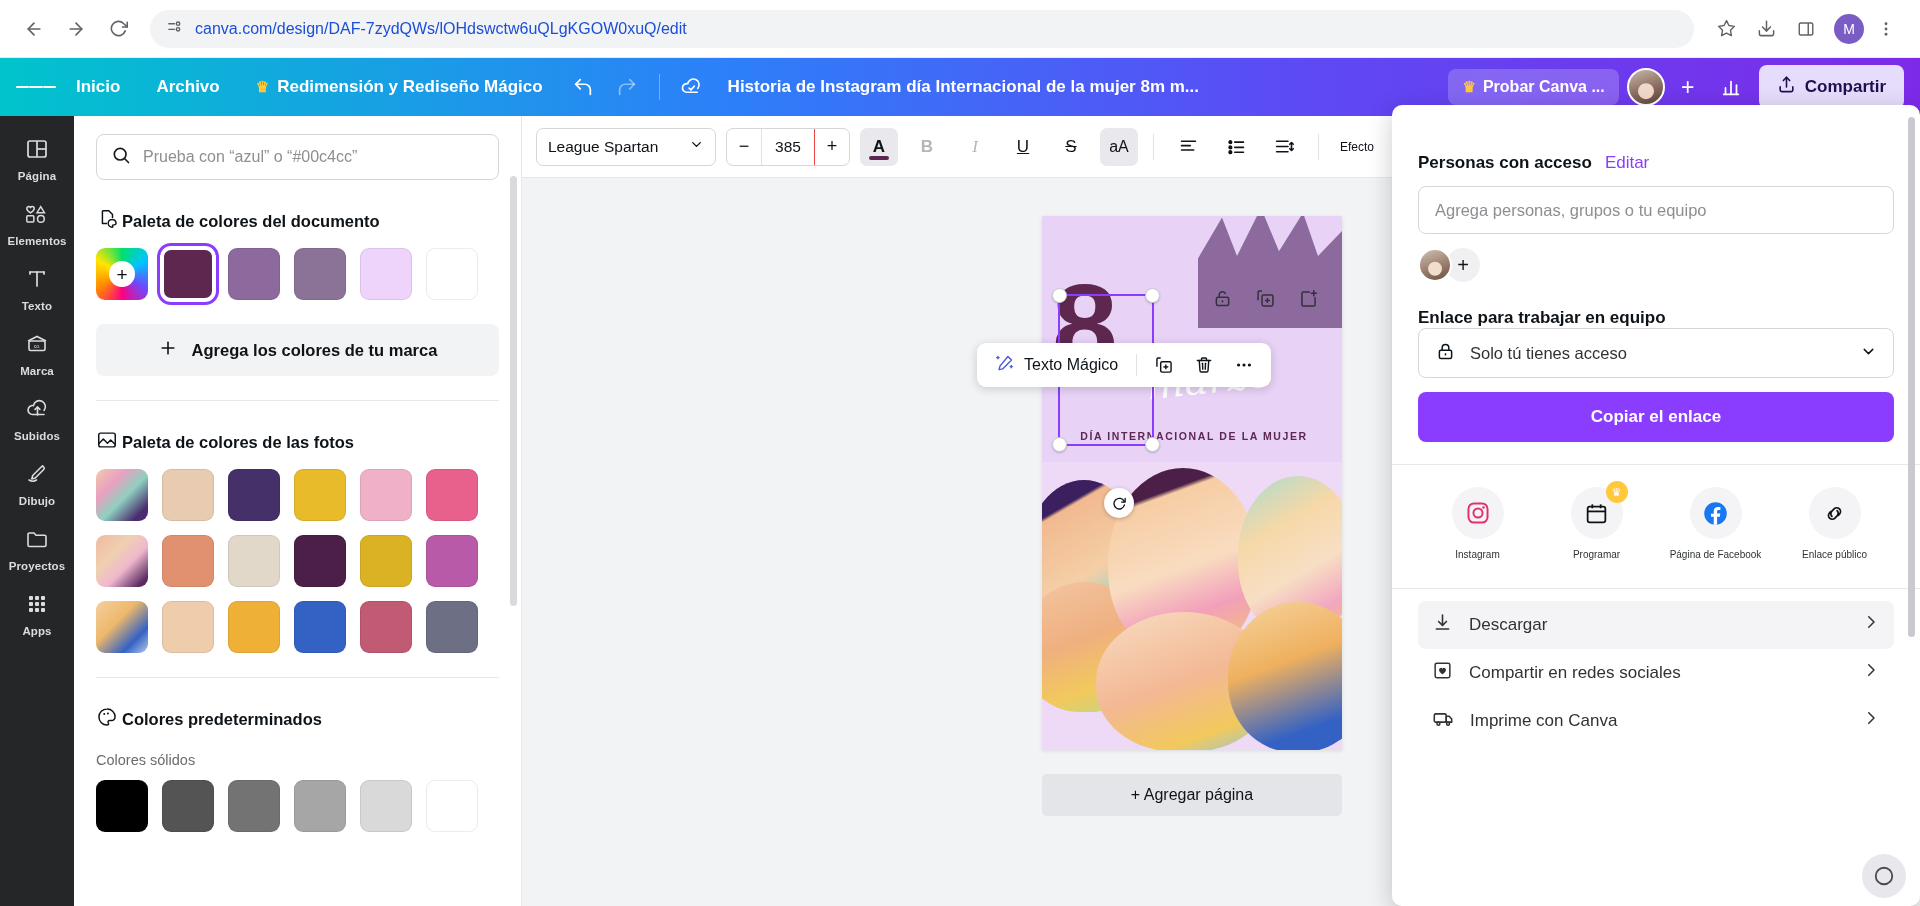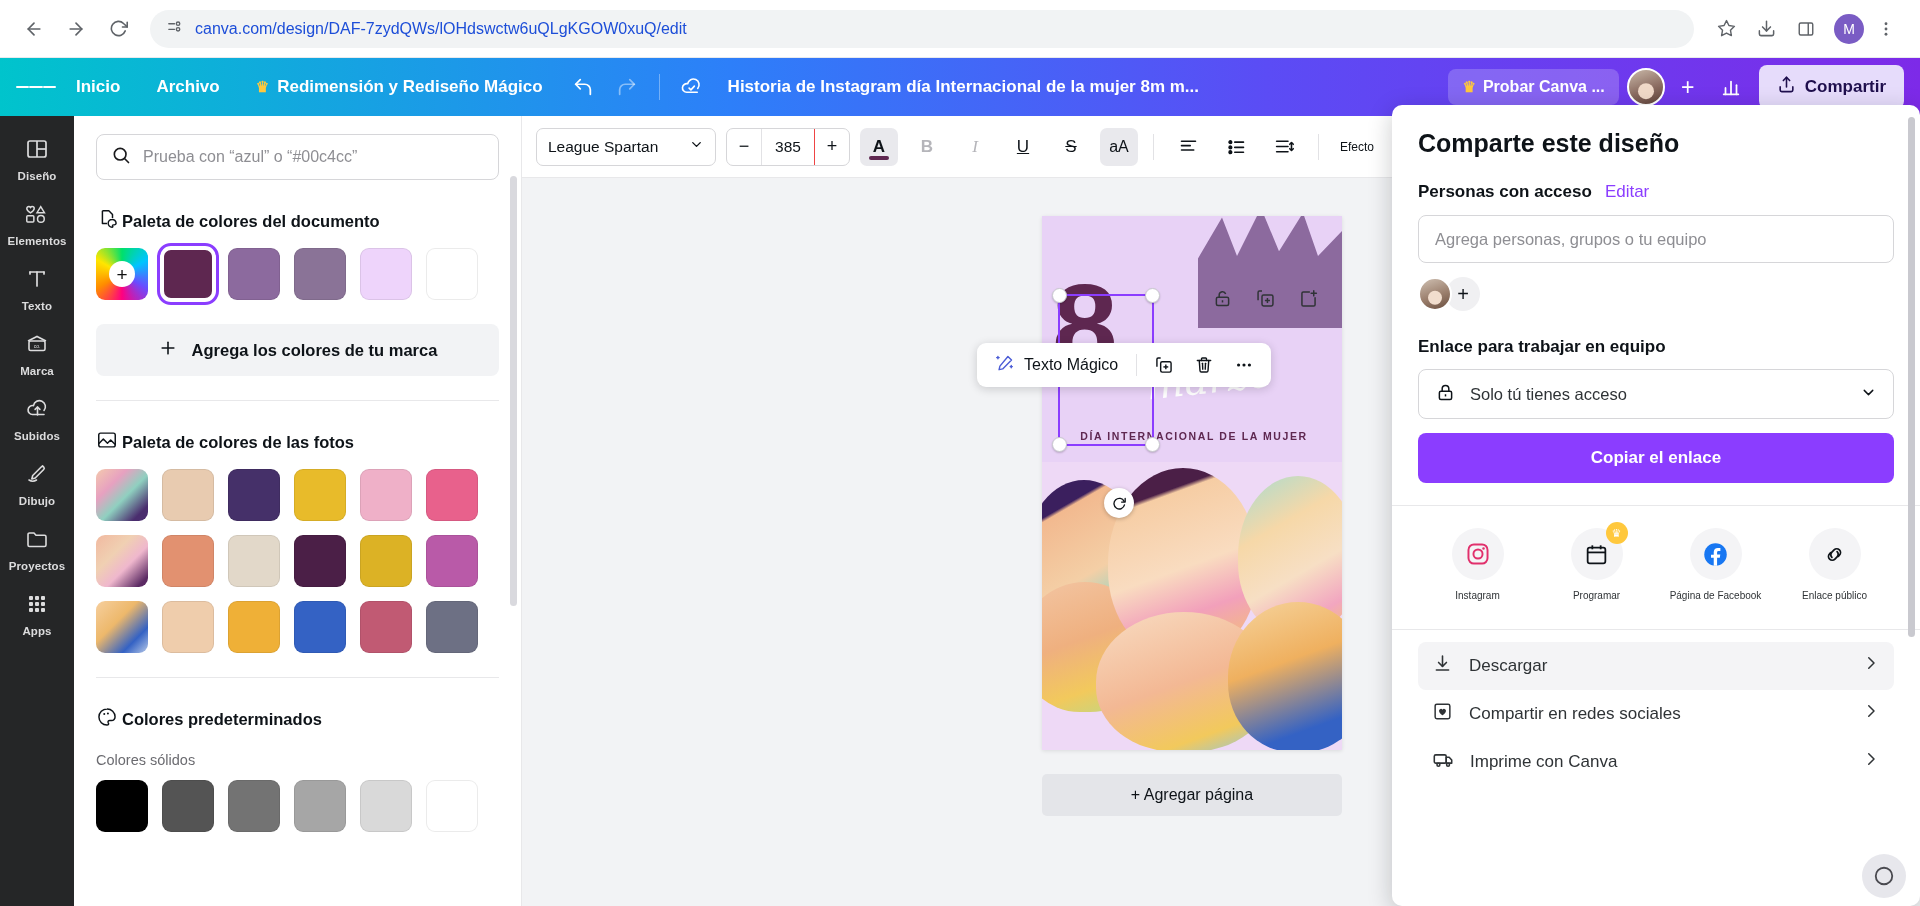--- a/index.html
+++ b/index.html
@@ -288,21 +288,21 @@
     border:2px solid #fff; position:relative; overflow:hidden;
   }
   .sp-avatar::after{content:'';position:absolute;left:50%;top:54%;width:14px;height:14px;border-radius:50%;background:#f1ddcd;transform:translate(-50%,-30%);}
   .sp-addp {
     width:34px;height:34px;border-radius:50%;background:#f0f0f2;
     display:flex;align-items:center;justify-content:center;font-size:20px;color:#0e1318;
     margin-left:-6px;
   }
   .sp-sub { font-size:17px; font-weight:600; color:#0e1318; margin-top: 26px; }
   .sp-select {
-    margin-top: 12px; height: 50px; border:1px solid #d6d6d9; border-radius:8px;
+    height: 50px; border:1px solid #d6d6d9; border-radius:8px;
     display:flex;align-items:center;gap:14px;padding:0 16px;font-size:16.5px;color:#2f3336;
   }
   .sp-copy {
     margin-top: 14px; height: 50px; background:#8b3dff; border-radius:8px;
     display:flex;align-items:center;justify-content:center;
     font-size:17px;font-weight:700;color:#fff;
   }
   .sp-divider { height:1px;background:#e8e8ea;margin: 22px -26px 0; }
   .sp-socials { display:flex; gap: 0; margin-top: 22px; }
   .sp-social { flex:1 1 0; display:flex;flex-direction:column;align-items:center;gap:10px; }
@@ -458,21 +458,21 @@
 
   <div class="left-rail">
     <div class="rail-item">
       <span>
         <svg width="24" height="24" viewBox="0 0 24 24" fill="none" stroke="currentColor" stroke-width="1.7">
             <rect x="3" y="4" width="18" height="16" rx="2"></rect>
             <line x1="12" y1="4" x2="12" y2="20"></line>
             <line x1="12" y1="12" x2="21" y2="12"></line>
           </svg>
       </span>
-      <span class="rlabel">Diseño</span>
+      <span class="rlabel">Página</span>
     </div>
     <div class="rail-item">
       <span>
         <svg width="26" height="24" viewBox="0 0 28 24" fill="none" stroke="currentColor" stroke-width="1.6">
             <path d="M3 6.2c0-1.3 1-2.2 2.2-2.2 0.8 0 1.4 0.4 1.8 1 0.4-0.6 1-1 1.8-1C10 4 11 4.9 11 6.2 11 8.3 7 10.8 7 10.8S3 8.3 3 6.2z"></path>
             <path d="M18 4l4 6.6h-8L18 4z"></path>
             <rect x="3" y="14" width="7.6" height="6.6" rx="1"></rect>
             <circle cx="18.2" cy="17.3" r="3.6"></circle>
           </svg>
       </span>
@@ -819,21 +819,20 @@
           </svg>
       </div>
     </div>
 
     <div class="add-page">+ Agregar página</div>
 
   </div>
 </div>
 
 <div class="share-panel">
-  <div class="sp-title">Comparte este diseño</div>
 
   <div class="sp-row">
     <span class="sp-label">Personas con acceso</span>
     <span class="sp-link">Editar</span>
   </div>
 
   <div class="sp-input">
     <span>Agrega personas, grupos o tu equipo</span>
   </div>
 

